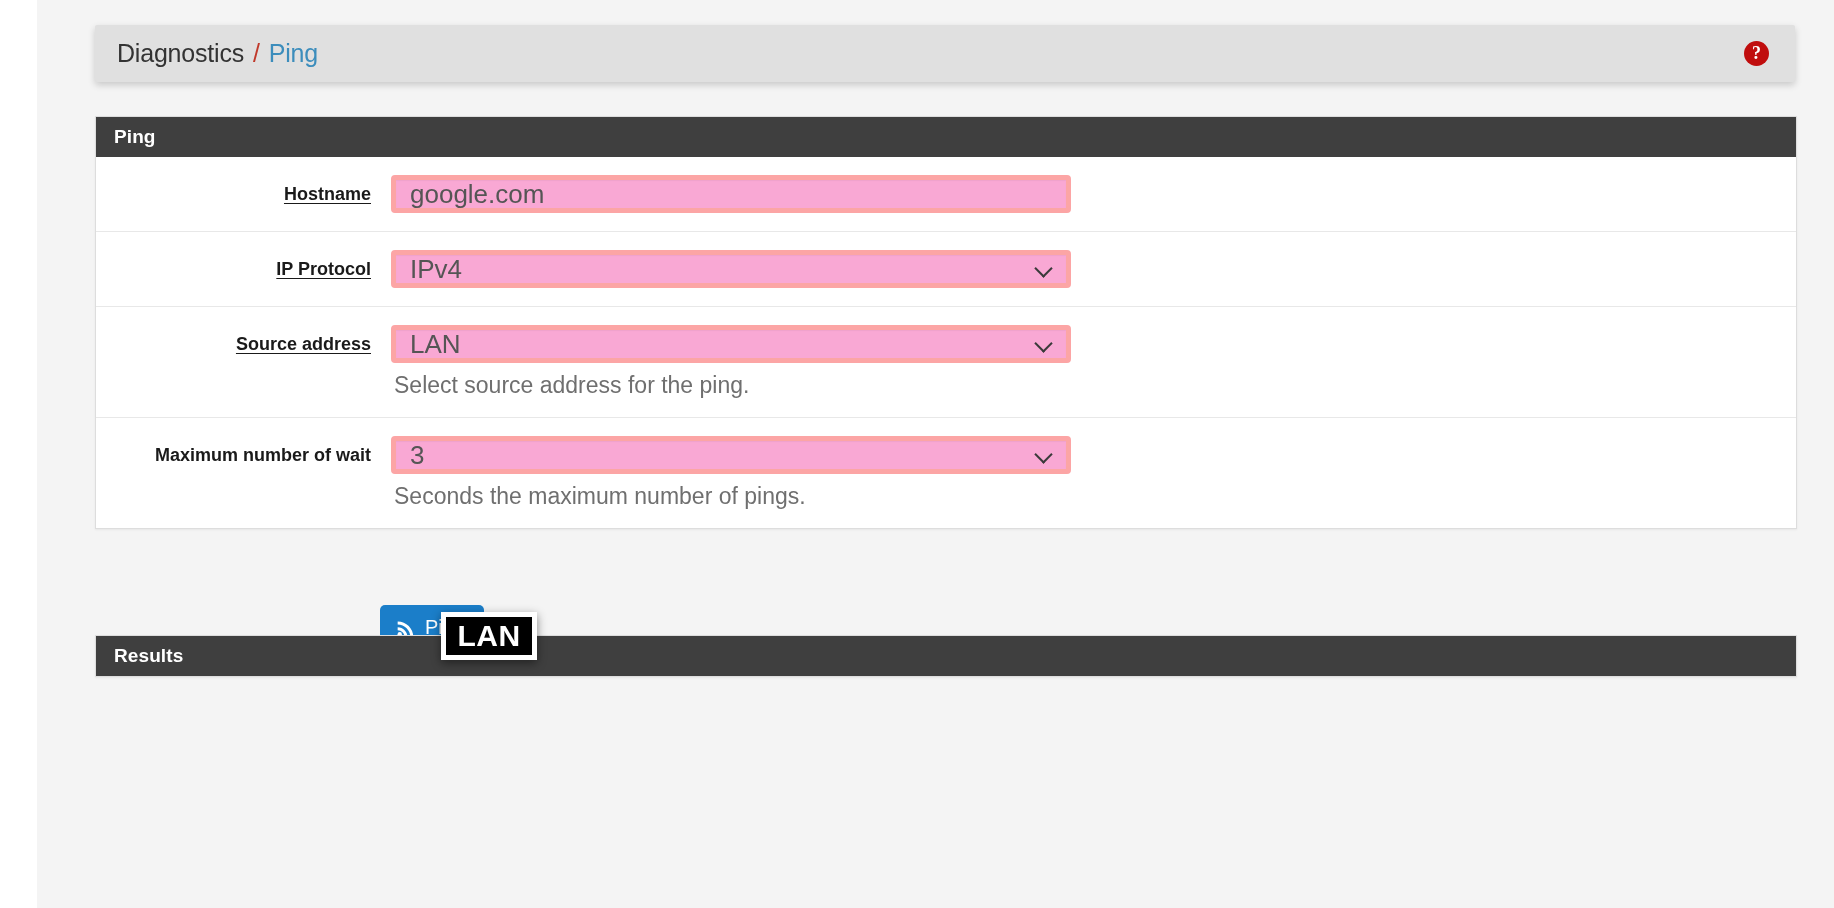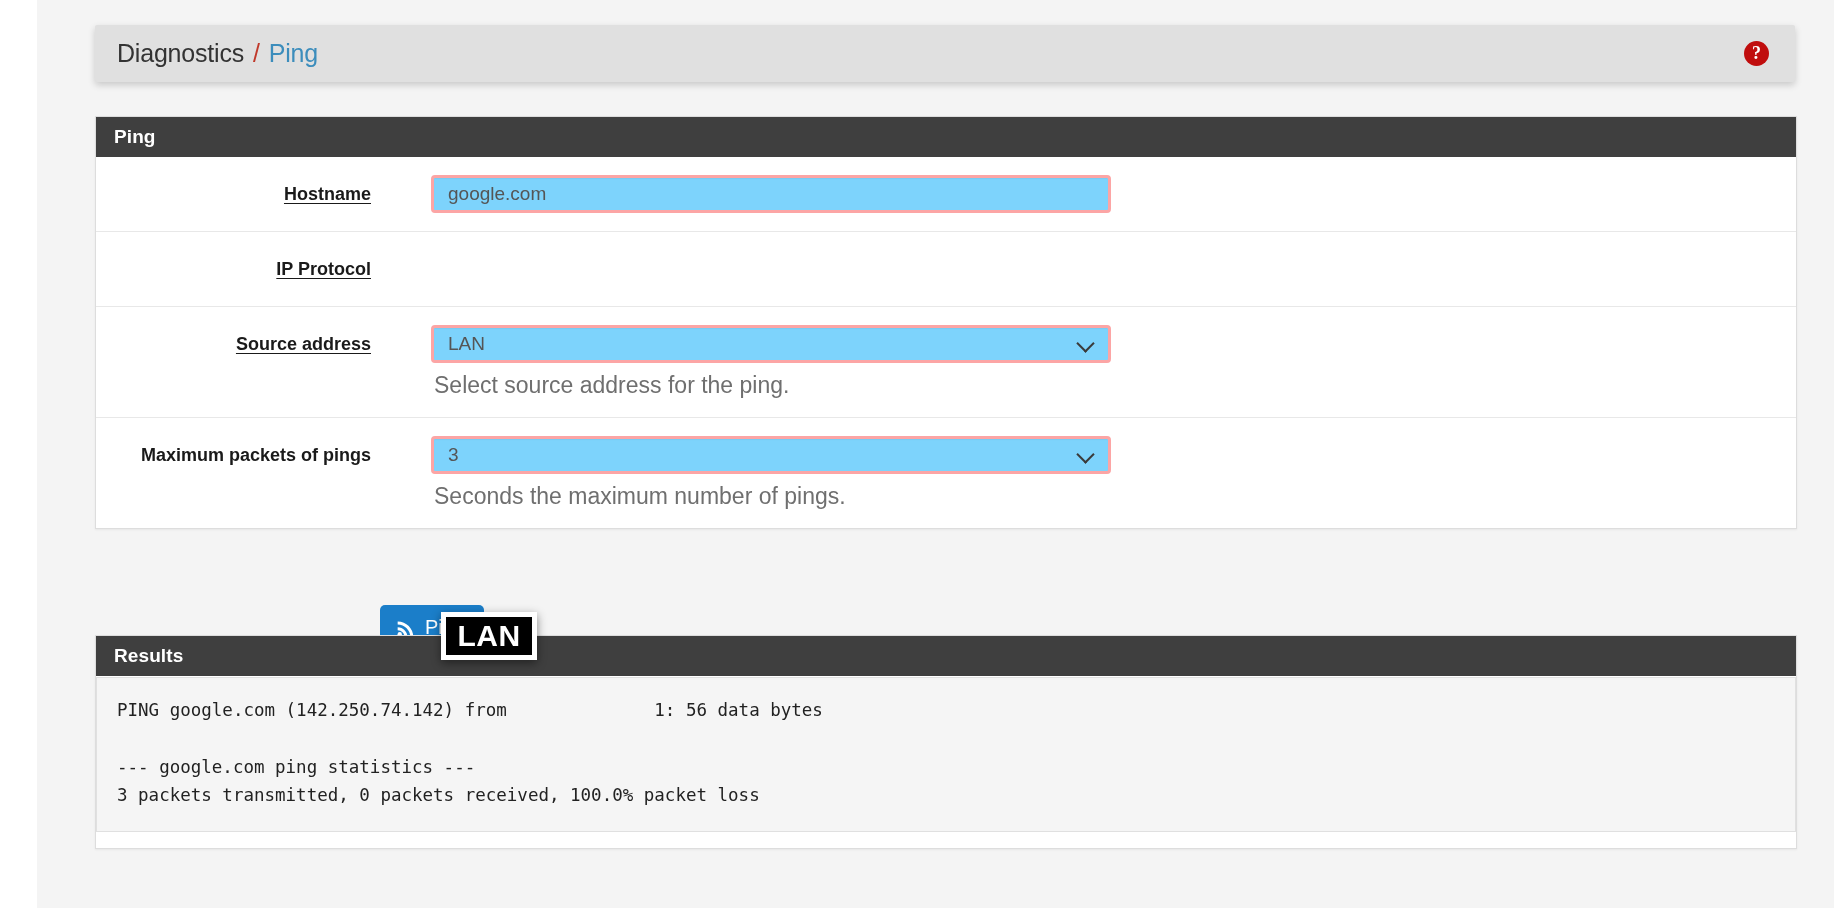--- a/index.html
+++ b/index.html
@@ -93,21 +93,20 @@
   #results-panel { top: 635px; }
 
   
   .form-row {
     display: flex;
     align-items: flex-start;
     border-bottom: 1px solid #e8e8e8;
     padding: 18px 0 18px 0;
     min-height: 38px;
     background: #ffffff;
-    gap: 40px;
   }
   .form-row:last-child { border-bottom: none; }
 
   .form-label {
     width: 295px;
     flex: 0 0 295px;
     text-align: right;
     padding-right: 20px;
     padding-top: 9px;
     box-sizing: border-box;
@@ -118,24 +117,24 @@
   .form-label.underline {
     text-decoration: underline;
     text-underline-offset: 3px;
   }
   .field-col { flex: 1 1 auto; }
 
   .field-control {
     width: 680px;
     height: 38px;
     box-sizing: border-box;
-    border: 3px solid #fca5a5;
+    border: 5px solid #fca5a5;
     border-radius: 4px;
-    background: #7dd3fc;
-    font-size: 19px;
+    background: #f9a8d4;
+    font-size: 26px;
     color: #555555;
     padding: 0 14px;
     display: flex;
     align-items: center;
     position: relative;
     font-family: "Liberation Sans", sans-serif;
     box-shadow: inset 0 1px 1px rgba(0,0,0,0.04);
   }
   .field-control.select { cursor: pointer; }
   .chevron {
@@ -232,35 +231,41 @@
 
     <div class="form-row">
       <div class="form-label underline">Hostname</div>
       <div class="field-col">
         <div class="field-control">google.com</div>
       </div>
     </div>
 
     <div class="form-row">
       <div class="form-label underline">IP Protocol</div>
+      <div class="field-col">
+        <div class="field-control select">
+          <span>IPv4</span>
+          <span class="chevron"></span>
+        </div>
+      </div>
     </div>
 
     <div class="form-row">
       <div class="form-label underline">Source address</div>
       <div class="field-col">
         <div class="field-control select">
           <span>LAN</span>
           <span class="chevron"></span>
         </div>
         <div class="help-text">Select source address for the ping.</div>
       </div>
     </div>
 
     <div class="form-row">
-      <div class="form-label">Maximum packets of pings</div>
+      <div class="form-label">Maximum number of wait</div>
       <div class="field-col">
         <div class="field-control select">
           <span>3</span>
           <span class="chevron"></span>
         </div>
         <div class="help-text">Seconds the maximum number of pings.</div>
       </div>
     </div>
 
   </div>
@@ -273,24 +278,18 @@
           <path d="M2 11.2v3.5c4.6 0 8.3 3.7 8.3 8.3h3.5C13.8 16.6 8.5 11.2 2 11.2z"></path>
           <path d="M2 4.2v3.5C10.4 7.7 17.3 14.6 17.3 23h3.5C20.8 12.6 12.4 4.2 2 4.2z"></path>
         </svg>
       </span>
       <span>Ping</span>
     </button>
   </div>
 
   <div class="panel" id="results-panel">
     <div class="panel-heading">Results</div>
-    <div id="results-body">
-      <pre id="results-pre">PING google.com (142.250.74.142) from              1: 56 data bytes
-
---- google.com ping statistics ---
-3 packets transmitted, 0 packets received, 100.0% packet loss</pre>
-    </div>
   </div>
 
   <div id="lan-annotation">
     <span>LAN</span>
   </div>
 </div>
 
 </body></html>

